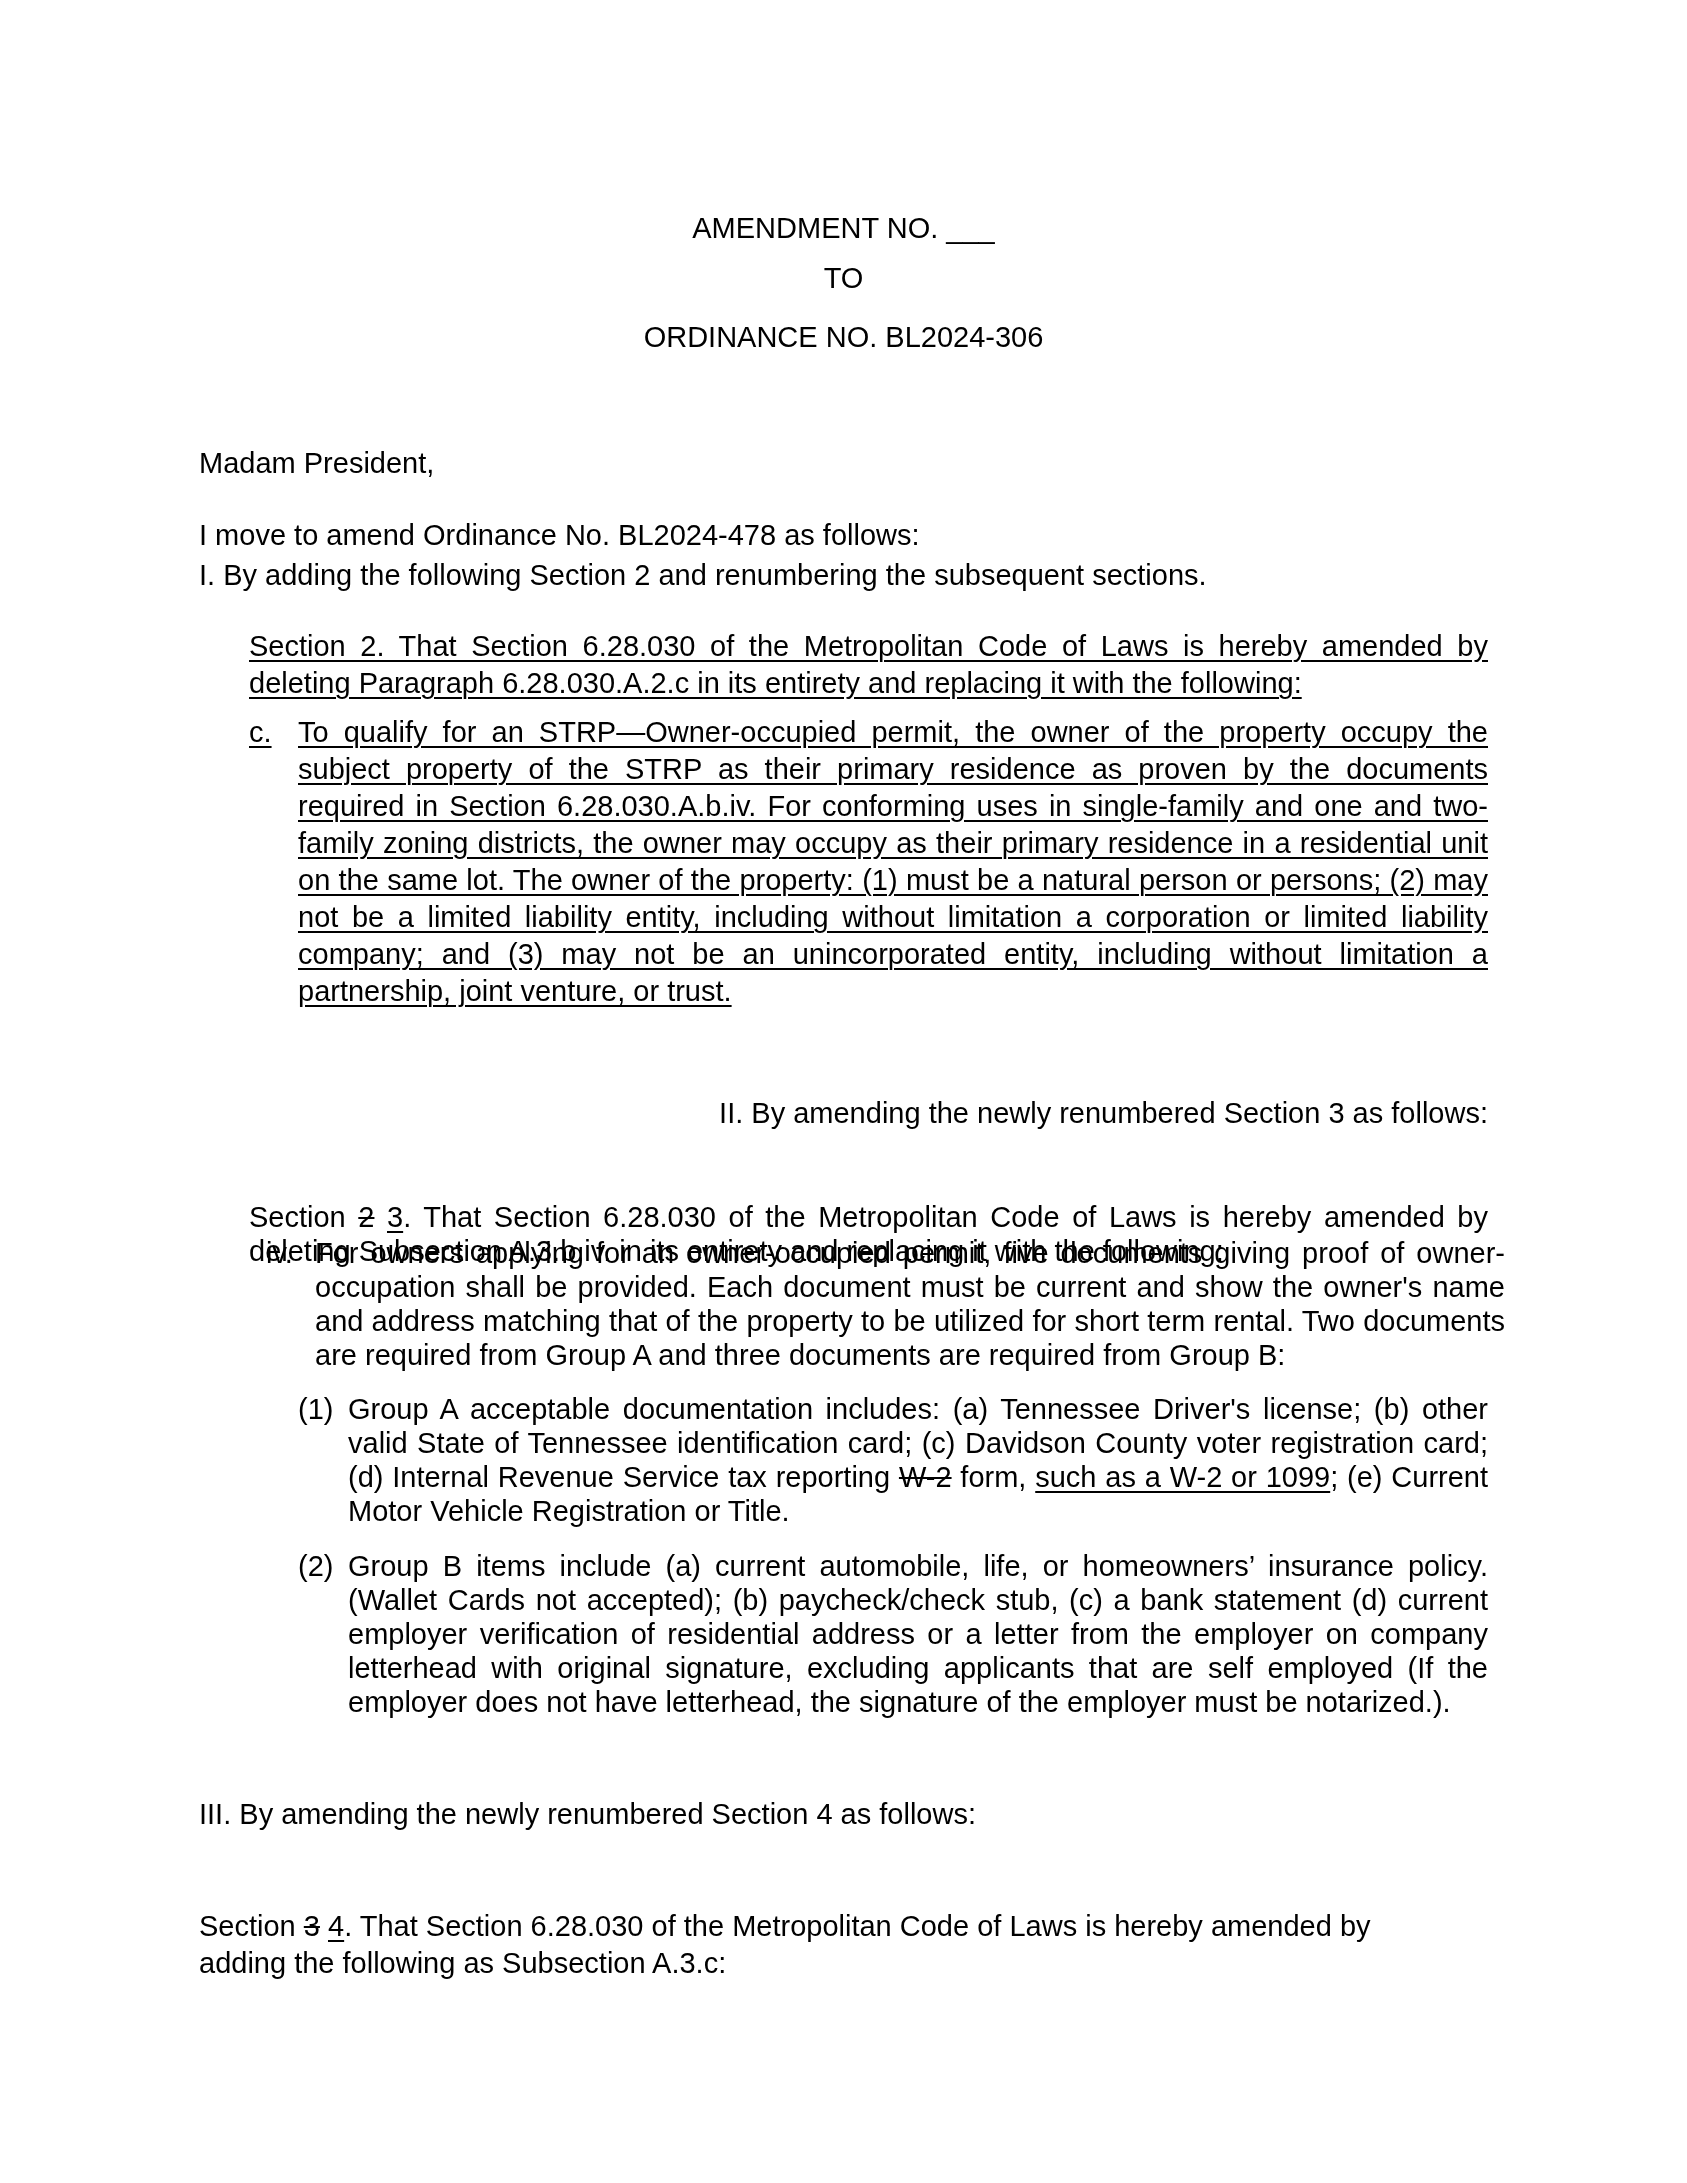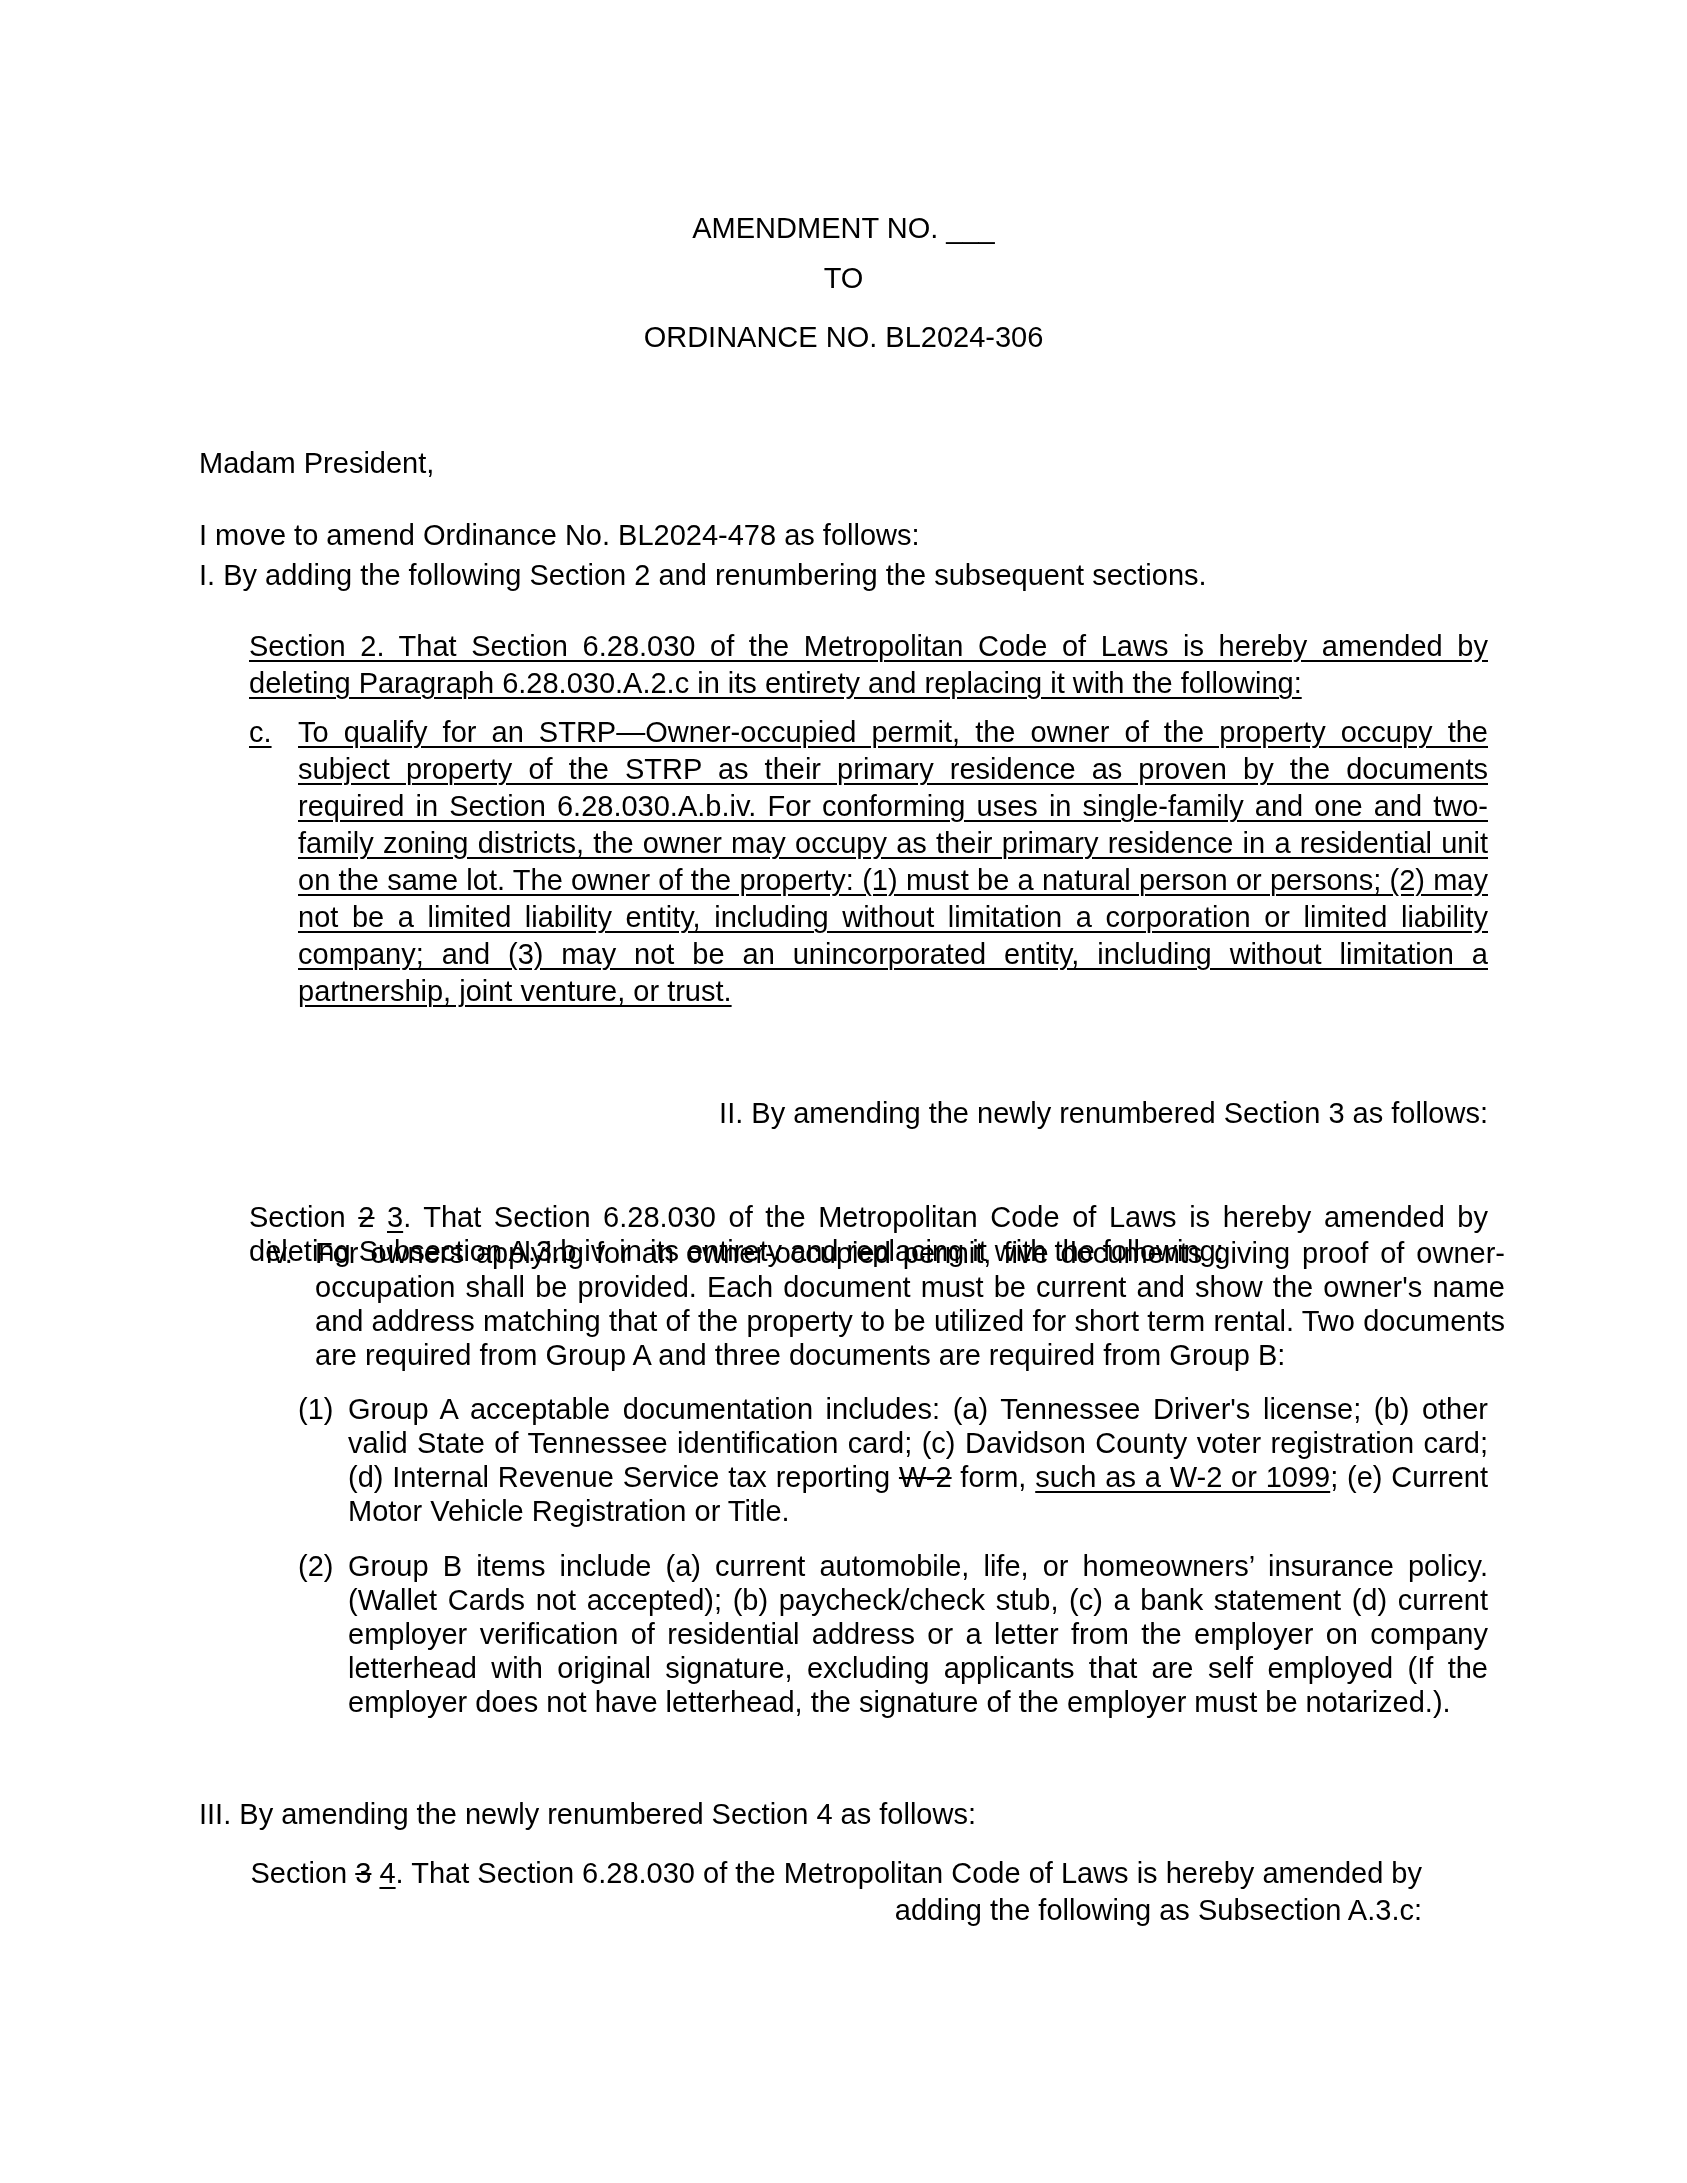--- a/index.html
+++ b/index.html
@@ -47,18 +47,18 @@
   <div class="p hang" style="top:1392px; left:99px; width:1190px; line-height:34px;">
     <span class="lbl" style="width:50px;">(1)</span>
     <span class="txt"><span>Group A acceptable documentation includes: (a) Tennessee Driver's license; (b) other valid State of Tennessee identification card; (c) Davidson County voter registration card; (d) Internal Revenue Service tax reporting </span><span class="s">W-2</span><span> form, </span><span class="u">such as a W-2 or 1099</span><span>; (e) Current Motor Vehicle Registration or Title.</span></span>
   </div>
   <div class="p hang" style="top:1549px; left:99px; width:1190px; line-height:34px;">
     <span class="lbl" style="width:50px;">(2)</span>
     <span class="txt">Group B items include (a) current automobile, life, or homeowners’ insurance policy. (Wallet Cards not accepted); (b) paycheck/check stub, (c) a bank statement (d) current employer verification of residential address or a letter from the employer on company letterhead with original signature, excluding applicants that are self employed (If the employer does not have letterhead, the signature of the employer must be notarized.).</span>
   </div>
 
   <div class="p" style="top:1796px;">III. By amending the newly renumbered Section 4 as follows:</div>
-  <div class="p" style="top:1855px; width:1223px;text-align:right;">
+  <div class="p" style="top:1908px; width:1223px;">
     <span>Section </span><span class="s">3</span> <span class="u">4</span><span>. That Section 6.28.030 of the Metropolitan Code of Laws is hereby amended by adding the following as Subsection A.3.c:</span>
   </div>
 
 </div>
 
 
 </body></html>

